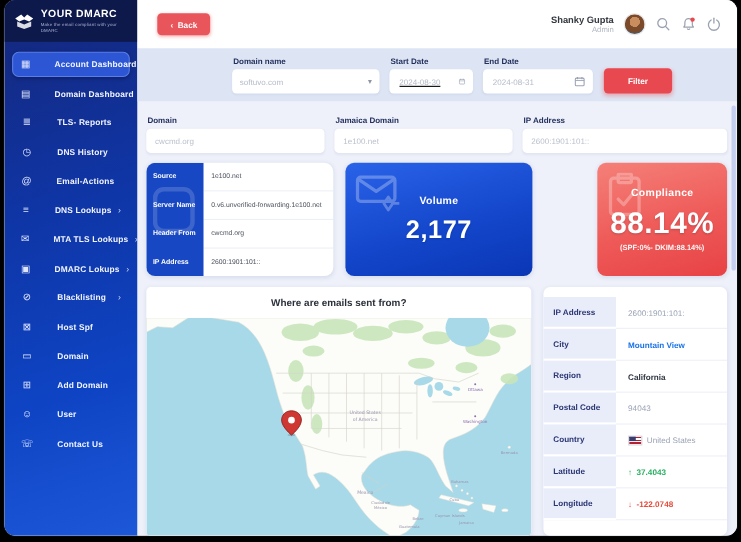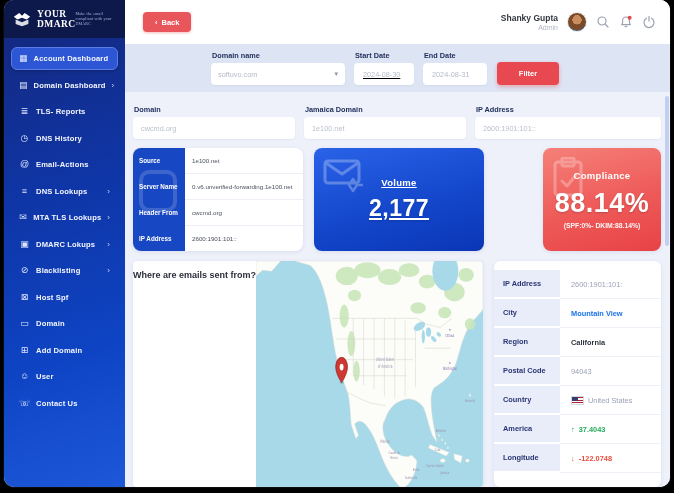--- a/index.html
+++ b/index.html
@@ -6,29 +6,29 @@
     font-family:"Liberation Sans","DejaVu Sans",sans-serif;-webkit-font-smoothing:antialiased;}
   *{box-sizing:border-box;}
   .app{position:absolute;left:4px;top:0;width:666px;height:487px;border-radius:10px;overflow:hidden;
     display:flex;background:#eef1fa;box-shadow:0 0 0 1px rgba(255,255,255,.05);}
 
   
   .sidebar{width:121px;flex-shrink:0;display:flex;flex-direction:column;
     background:linear-gradient(162deg,#15277a 0%,#0f35a5 38%,#0e44c4 72%,#1d58d9 100%);}
   .logo-bar{height:38px;background:#0d194b;display:flex;align-items:center;padding:0 8px;gap:5px;}
   .logo-mark{width:20px;height:16px;flex-shrink:0;}
-  .logo-text{display:flex;font-family:Liberation Serif, serif;}
+  .logo-text{display:flex;flex-direction:column;}
   .logo-title{color:#fff;font-size:9.5px;font-weight:bold;letter-spacing:.4px;line-height:10px;}
   .logo-tag{color:#aab4d8;font-size:4px;letter-spacing:.2px;margin-top:1.5px;}
   .menu{padding:9px 7px;display:flex;flex-direction:column;}
   .mi{display:flex;align-items:center;gap:6px;padding:6px 7px;margin-bottom:3.5px;border-radius:6px;
     color:#f2f5ff;cursor:pointer;border:1px solid transparent;}
   .mi.active{background:#2c56d3;border-color:#5a7de8;box-shadow:0 1px 3px rgba(0,0,20,.25);}
   .mi-ic{font-size:9px;width:11px;text-align:center;color:#dfe6ff;line-height:9px;}
-  .mi-lb{font-size:7.6px;font-weight:bold;letter-spacing:.15px;flex:1;white-space:nowrap;}
+  .mi-lb{font-size:7.6px;font-weight:bold;letter-spacing:.15px;flex:1;white-space:nowrap;margin-left:16px;}
   .mi-ch{font-size:8px;color:#c9d4f5;}
 
   
   .main{flex:1;display:flex;flex-direction:column;position:relative;background:#eef1fa;min-width:0;}
   .topbar{height:44px;background:#fff;display:flex;align-items:center;justify-content:space-between;
     padding:0 14px 0 18px;flex-shrink:0;}
   .back-btn{background:#e8555b;color:#fff;border:none;border-radius:4px;height:20px;padding:0 12px;
     font-size:7.5px;font-weight:bold;display:flex;align-items:center;gap:4px;cursor:pointer;
     box-shadow:0 1px 3px rgba(232,85,91,.4);font-family:inherit;}
   .user-zone{display:flex;align-items:center;gap:9px;}
@@ -44,21 +44,21 @@
     padding:0 0 7px 86px;gap:9px;flex-shrink:0;}
   .fgroup{display:flex;flex-direction:column;}
   .flabel{font-size:7.3px;font-weight:bold;color:#23305c;margin:0 0 3px 1px;}
   .fselect{width:134px;height:22px;background:#fff;border-radius:4px;display:flex;align-items:center;
     justify-content:space-between;padding:0 7px;cursor:pointer;box-shadow:0 1px 2px rgba(30,50,120,.06);}
   .fselect .val{font-size:7.3px;color:#b4bac7;}
   .fselect .car{font-size:7px;color:#8d94a5;}
   .fdate{height:22px;background:#fff;border-radius:4px;display:flex;align-items:center;
     justify-content:space-between;padding:0 7px;box-shadow:0 1px 2px rgba(30,50,120,.06);}
   .fdate input{border:none;outline:none;width:56px;font-size:7.3px;color:#b4bac7;font-family:inherit;background:transparent;}
-  .fdate.sd{width:60px;text-decoration:underline;}.fdate.ed{width:64px;}
+  .fdate.sd{width:76px;text-decoration:underline;}.fdate.ed{width:100px;}
   .filter-btn{background:#e8484f;color:#fff;border:none;border-radius:4px;height:23px;width:62px;
     font-size:7.5px;font-weight:bold;cursor:pointer;margin-left:1px;font-family:inherit;
     box-shadow:0 2px 4px rgba(232,72,79,.4);}
 
   .content{flex:1;padding:13px 9px 0 8px;display:flex;flex-direction:column;min-height:0;}
   .inputs-row{display:flex;gap:9px;}
   .igroup{display:flex;flex-direction:column;}
   .ilabel{font-size:7.3px;font-weight:bold;color:#23305c;margin:0 0 3px 1px;}
   .igroup input{height:22px;border:none;border-radius:4px;background:#fff;outline:none;
     font-size:7.3px;color:#565c68;padding:0 8px;font-family:inherit;box-shadow:0 1px 2px rgba(30,50,120,.06);}
@@ -72,31 +72,31 @@
   .ic-left .wm{position:absolute;left:6px;top:22px;opacity:.16;}
   .ic-row{flex:1;display:flex;align-items:center;}
   .ic-label{font-size:6.3px;font-weight:bold;color:#fff;padding-left:6px;position:relative;}
   .ic-right{flex:1;display:flex;flex-direction:column;}
   .ic-val{flex:1;display:flex;align-items:center;font-size:6.2px;color:#4a505c;padding:0 7px;
     border-bottom:1px solid #edeff6;white-space:nowrap;overflow:hidden;}
   .ic-val:last-child{border-bottom:none;}
 
   .stat-card{width:170px;position:relative;color:#fff;display:flex;flex-direction:column;
     align-items:center;justify-content:center;overflow:hidden;flex-shrink:0;}
-  .volume-card{background:linear-gradient(165deg,#2a63e8 0%,#1447cc 55%,#0a36b5 100%);text-decoration:underline;}
+  .volume-card{background:linear-gradient(165deg,#2a63e8 0%,#1447cc 55%,#0a36b5 100%);}
   .compliance-card{flex:1;background:linear-gradient(165deg,#f58079 0%,#ee5a58 55%,#e84245 100%);margin-left:48px;}
   .stat-title{font-size:9.5px;font-weight:bold;letter-spacing:.3px;margin-bottom:7px;}
   .stat-value{font-size:23px;font-weight:bold;letter-spacing:.5px;text-shadow:0 1px 2px rgba(0,0,40,.2);}
   .compliance-card .stat-value{font-size:27px;}
   .stat-sub{font-size:6.8px;font-weight:bold;margin-top:3px;opacity:.95;}
   .stat-wm{position:absolute;left:9px;top:9px;opacity:.28;}
 
   .bottom-row{display:flex;gap:11px;margin-top:10px;flex:1;min-height:0;}
   .map-card{width:350px;background:#fff;border-radius:4px;overflow:hidden;display:flex;
-    flex-direction:row;flex-shrink:0;box-shadow:0 1px 4px rgba(25,45,120,.10);}
+    flex-direction:column;flex-shrink:0;box-shadow:0 1px 4px rgba(25,45,120,.10);}
   .map-title{height:28px;display:flex;align-items:center;justify-content:center;
     font-size:9px;font-weight:bold;color:#2a2f3a;flex-shrink:0;}
   .map-wrap{flex:1;min-height:0;}
   .map-wrap svg{width:100%;height:100%;display:block;}
   .ml{font-size:4.2px;fill:#9b93ae;text-anchor:middle;font-family:"DejaVu Sans",sans-serif;}
   .ml.city{fill:#8d6faf;font-size:3.8px;}
   .ml.tiny{font-size:3.4px;}
 
   .geo-card{flex:1;background:#fff;border-radius:6px;overflow:hidden;display:flex;
     flex-direction:column;box-shadow:0 1px 4px rgba(25,45,120,.10);padding-top:9px;}
@@ -441,21 +441,21 @@
           <div class="grow">
             <div class="glabel">Country</div>
             <div class="gvalue v-grey">
               <span class="flag">
                   <i></i>
                 </span>
               <span>United States</span>
             </div>
           </div>
           <div class="grow">
-            <div class="glabel">America</div>
+            <div class="glabel">Latitude</div>
             <div class="gvalue v-green">
               <span>↑</span>
               <span>37.4043</span>
             </div>
           </div>
           <div class="grow">
             <div class="glabel">Longitude</div>
             <div class="gvalue v-red">
               <span>↓</span>
               <span>-122.0748</span>

